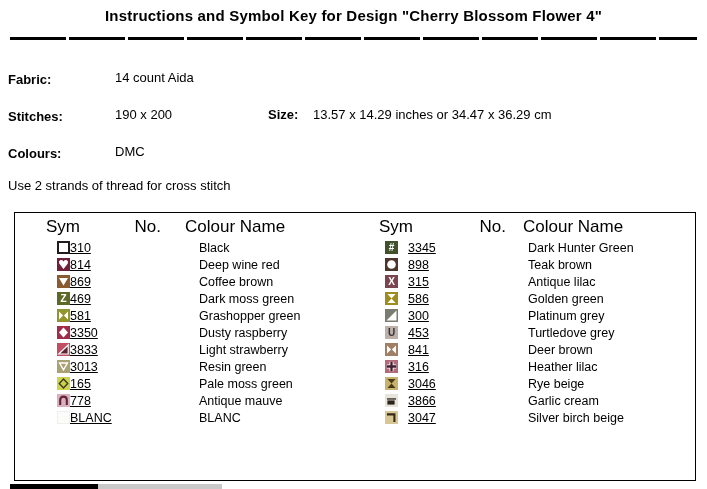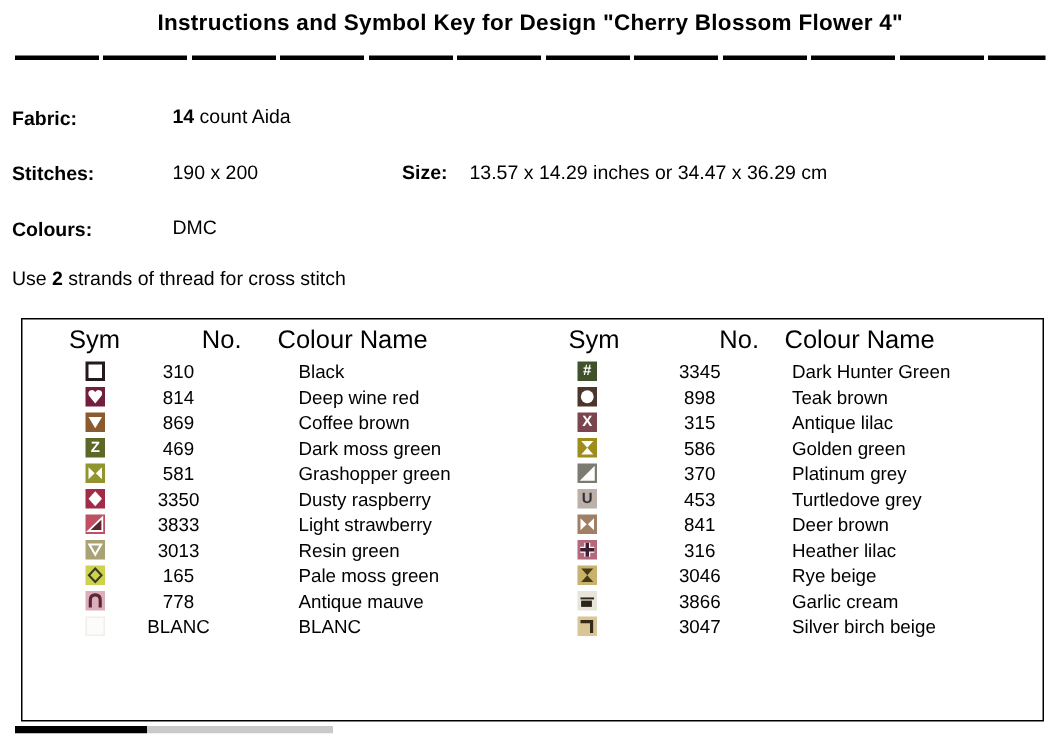--- a/index.html
+++ b/index.html
@@ -13,42 +13,42 @@
   #title{
     top:7px;left:0;width:707px;text-align:center;
     font-size:15px;font-weight:bold;letter-spacing:.2px;
   }
   #divider{
     top:37px;left:10px;width:687px;height:3px;
     background:repeating-linear-gradient(90deg,#000 0 56px,transparent 56px 59px);
   }
   .info-label{font-weight:bold;font-size:13px;}
   .info-val{font-size:13px;}
-  .b{font-weight:bold;}
+  .b{font-weight:normal;}
   #keybox{
     left:14px;top:212px;width:682px;height:269px;
     border:1px solid #000;box-sizing:border-box;
   }
   .hdr{
     position:absolute;top:4px;font-size:17px;
     white-space:nowrap;
   }
   .hdr-no{text-align:right;}
   .colgroup{position:absolute;top:26px;}
   .krow{display:flex;align-items:center;height:17px;font-size:12.5px;}
   .sym{
     width:13px;height:13px;box-sizing:border-box;flex:0 0 13px;
     display:flex;align-items:center;justify-content:center;position:relative;
   }
   .sym svg{display:block;}
   .sym .ch{
     font-size:10px;font-weight:bold;line-height:13px;width:13px;text-align:center;
     font-family:"Liberation Sans",sans-serif;
   }
-  .no-cell{text-align:center;white-space:nowrap;}
+  .no-cell{text-align:left;white-space:nowrap;text-decoration:underline;}
   .grp-left .no-cell{width:98px;}
   .grp-left .name-cell{margin-left:31px;}
   .grp-right .no-cell{width:117px;margin-left:10px;}
   .grp-right .name-cell{margin-left:3px;}
   .name-cell{white-space:nowrap;}
   #edgebar-dark{left:10px;top:484px;width:88px;height:5px;background:#000;}
   #edgebar-light{left:98px;top:484px;width:124px;height:5px;background:#c9c9c9;}
 </style>
 </head>
 <body>
@@ -208,21 +208,21 @@
         </div>
         <div class="no-cell">586</div>
         <div class="name-cell">Golden green</div>
       </div>
       <div class="krow">
         <div class="sym" style="background: rgb(123, 123, 114);">
           <svg width="13" height="13" viewBox="0 0 13 13">
             <polygon points="1.5,11.5 11.5,11.5 11.5,1.5" fill="#ffffff"></polygon>
           </svg>
         </div>
-        <div class="no-cell">370</div>
+        <div class="no-cell">300</div>
         <div class="name-cell">Platinum grey</div>
       </div>
       <div class="krow">
         <div class="sym" style="background: rgb(188, 176, 168);">
           <span class="ch" style="color:#33303e">U</span>
         </div>
         <div class="no-cell">453</div>
         <div class="name-cell">Turtledove grey</div>
       </div>
       <div class="krow">

